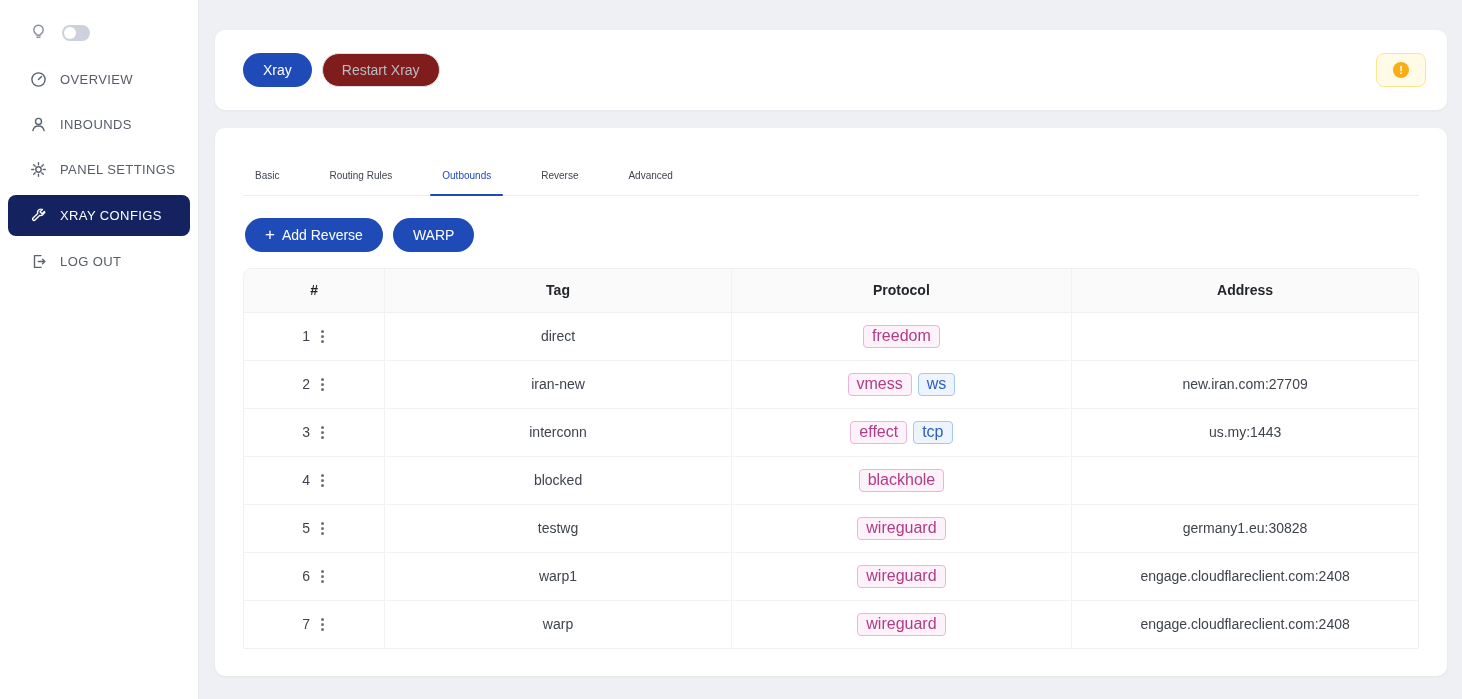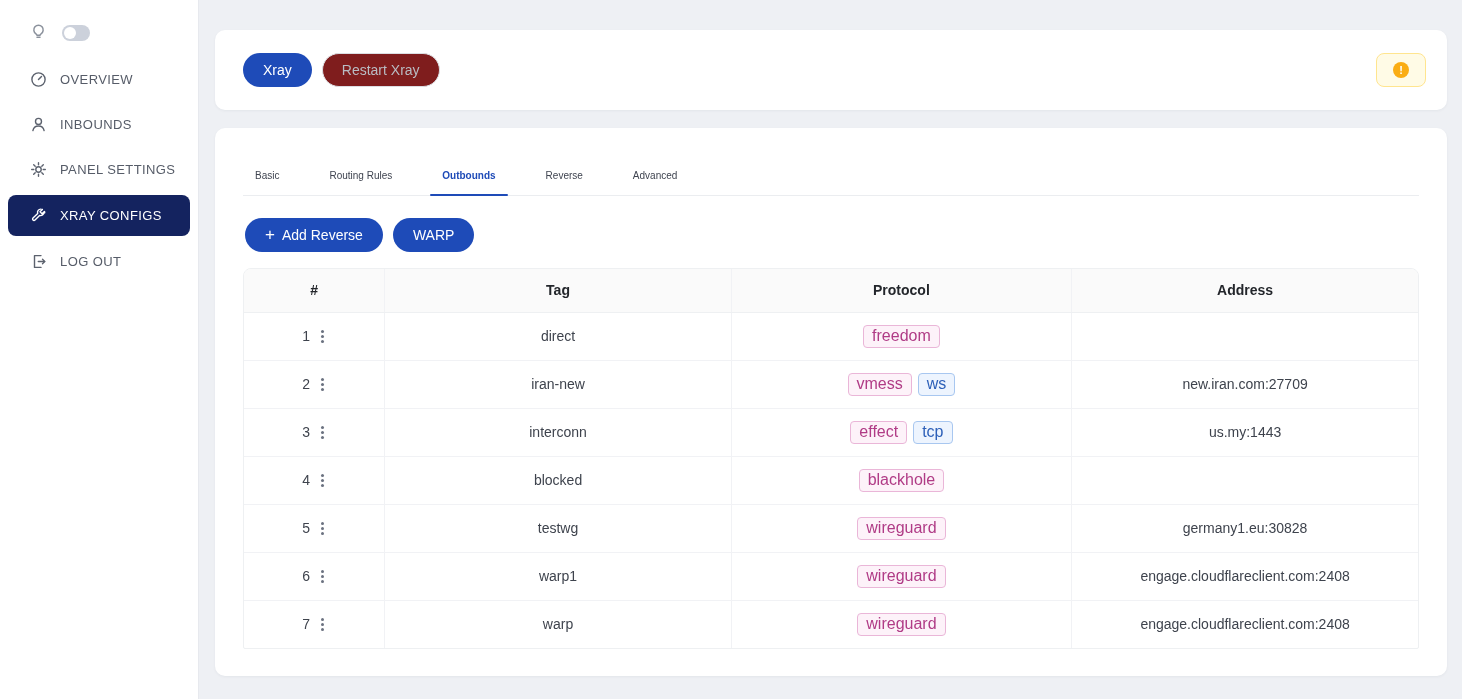--- a/index.html
+++ b/index.html
@@ -40,21 +40,21 @@
   .btn-disabled{background:#7f1d1d;border-color:#dcdee3;color:#b9bcc3;cursor:not-allowed;}
   .plus{font-size:17px;font-weight:500;line-height:1;margin-top:-1px;}
 
   .alert{display:flex;align-items:center;gap:10px;background:var(--alert-bg);border:1px solid var(--alert-border);border-radius:8px;padding:8px 16px;font-size:14px;color:#2e2e2e;}
   .alert-icon{width:16px;height:16px;border-radius:50%;background:var(--warning-icon);color:#fff;font-size:11px;font-weight:700;display:flex;align-items:center;justify-content:center;flex:none;}
 
   
   .table-card{padding:14px 28px 30px;height:548px;}
   .tabs{display:flex;border-bottom:1px solid #ebedf0;margin-top:14px;}
   .tab{padding:14px 12px;margin-right:26px;font-size:10px;color:#3f4450;position:relative;cursor:pointer;}
-  .tab.active{color:var(--primary);font-weight:700;}
+  .tab.active{color:var(--primary);font-weight:400;}
   .tab.active::after{content:'';position:absolute;left:0;right:0;bottom:-1px;height:2px;background:var(--primary);border-radius:2px;}
   .action-row{display:flex;gap:10px;margin:22px 0 16px 2px;}
 
   .table-wrap{border:1px solid #eef0f2;border-radius:8px 8px 2px 2px;overflow:hidden;margin-top:12px;}
   table{width:100%;border-collapse:collapse;table-layout:fixed;}
   th,td{text-align:center;border-right:1px solid #f1f2f5;}
   th:last-child,td:last-child{border-right:none;}
   th{background:#fafafa;height:43px;font-size:14px;font-weight:700;color:#23262b;border-bottom:1px solid #eef0f2;}
   td{height:48px;font-size:14px;color:#3e434d;border-bottom:1px solid #f1f2f5;}
   tr:last-child td{border-bottom:none;}

